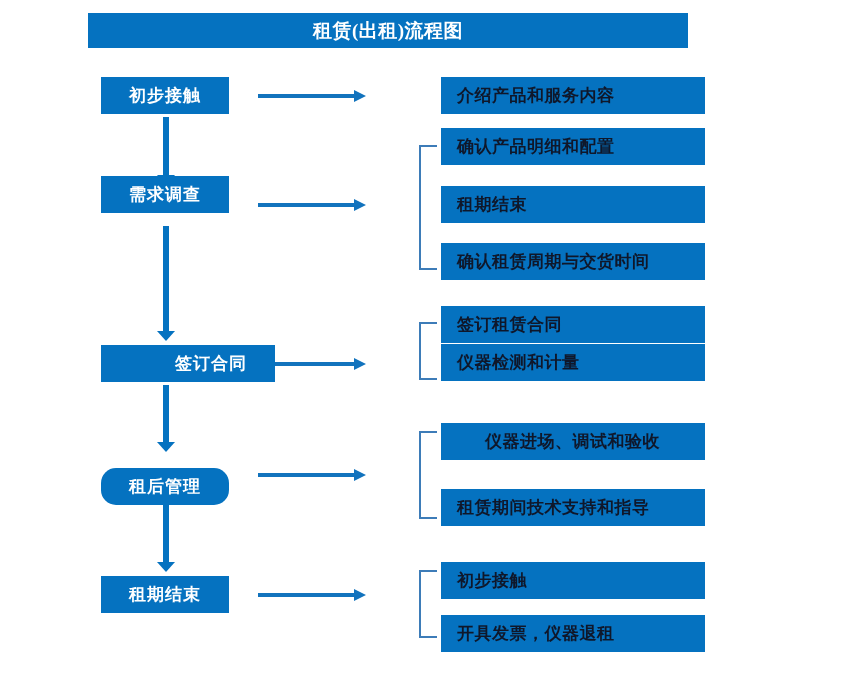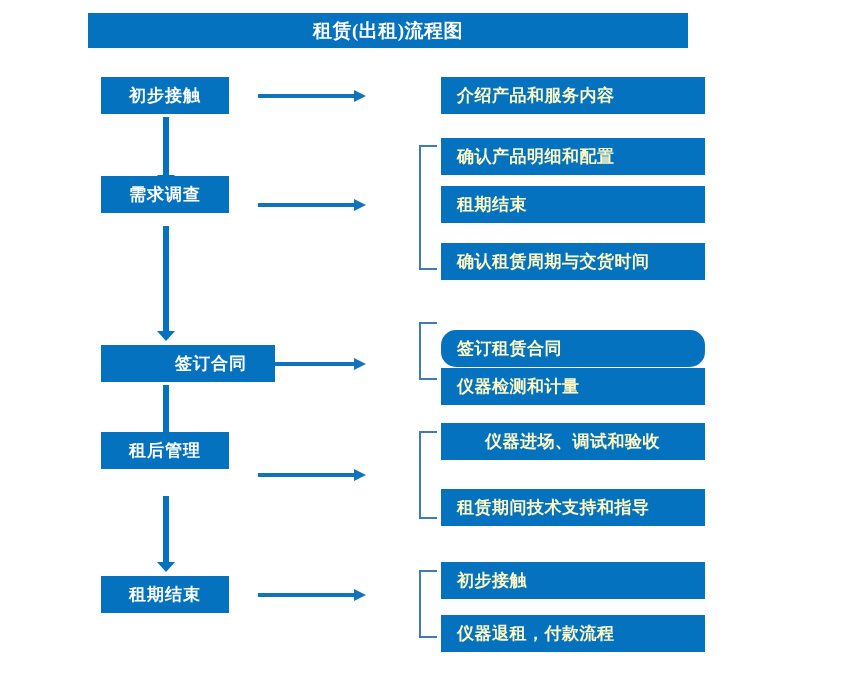--- a/index.html
+++ b/index.html
@@ -56,21 +56,21 @@
     letter-spacing: 1px;
   }
 
   
   .detail-box {
     position: absolute;
     left: 441px;
     width: 264px;
     height: 37px;
     background: #0572c0;
-    color: #fef9c3;
+    color: #0f172a;
     display: flex;
     align-items: center;
     justify-content: flex-start;
     padding-left: 16px;
     box-sizing: border-box;
     font-size: 17px;
     font-weight: bold;
     letter-spacing: 0.5px;
   }
 
@@ -184,29 +184,29 @@
   <div id="brackets-layer">
       <div class="bracket" style="top: 145px; height: 125px;"></div>
       <div class="bracket" style="top: 322px; height: 58px;"></div>
       <div class="bracket" style="top: 431px; height: 88px;"></div>
       <div class="bracket" style="top: 570px; height: 68px;"></div>
     </div>
   <div id="stages-layer">
       <div class="stage-box" style="top: 77px;">初步接触</div>
       <div class="stage-box" style="top: 176px;">需求调查</div>
       <div class="stage-box" style="top: 345px; padding-left: 46px;">签订合同</div>
-      <div class="stage-box" style="top: 432px;">租后管理</div>
+      <div class="stage-box" style="top: 468px; border-radius: 15px;">租后管理</div>
       <div class="stage-box" style="top: 576px;">租期结束</div>
     </div>
   <div id="details-layer">
       <div class="detail-box" style="top: 77px;">介绍产品和服务内容</div>
-      <div class="detail-box" style="top: 138px;">确认产品明细和配置</div>
+      <div class="detail-box" style="top: 128px;">确认产品明细和配置</div>
       <div class="detail-box" style="top: 186px;">租期结束</div>
       <div class="detail-box" style="top: 243px; font-family: Liberation Serif, serif;">确认租赁周期与交货时间</div>
-      <div class="detail-box" style="top: 330px; border-radius: 15px;">签订租赁合同</div>
-      <div class="detail-box" style="top: 368px;">仪器检测和计量</div>
+      <div class="detail-box" style="top: 306px;">签订租赁合同</div>
+      <div class="detail-box" style="top: 344px;">仪器检测和计量</div>
       <div class="detail-box" style="top: 423px; padding-left: 44px;">仪器进场、调试和验收</div>
       <div class="detail-box" style="top: 489px;">租赁期间技术支持和指导</div>
       <div class="detail-box" style="top: 562px;">初步接触</div>
-      <div class="detail-box" style="top: 615px;">仪器退租，付款流程</div>
+      <div class="detail-box" style="top: 615px;">开具发票，仪器退租</div>
     </div>
 
 </div>
 
 </body></html>

